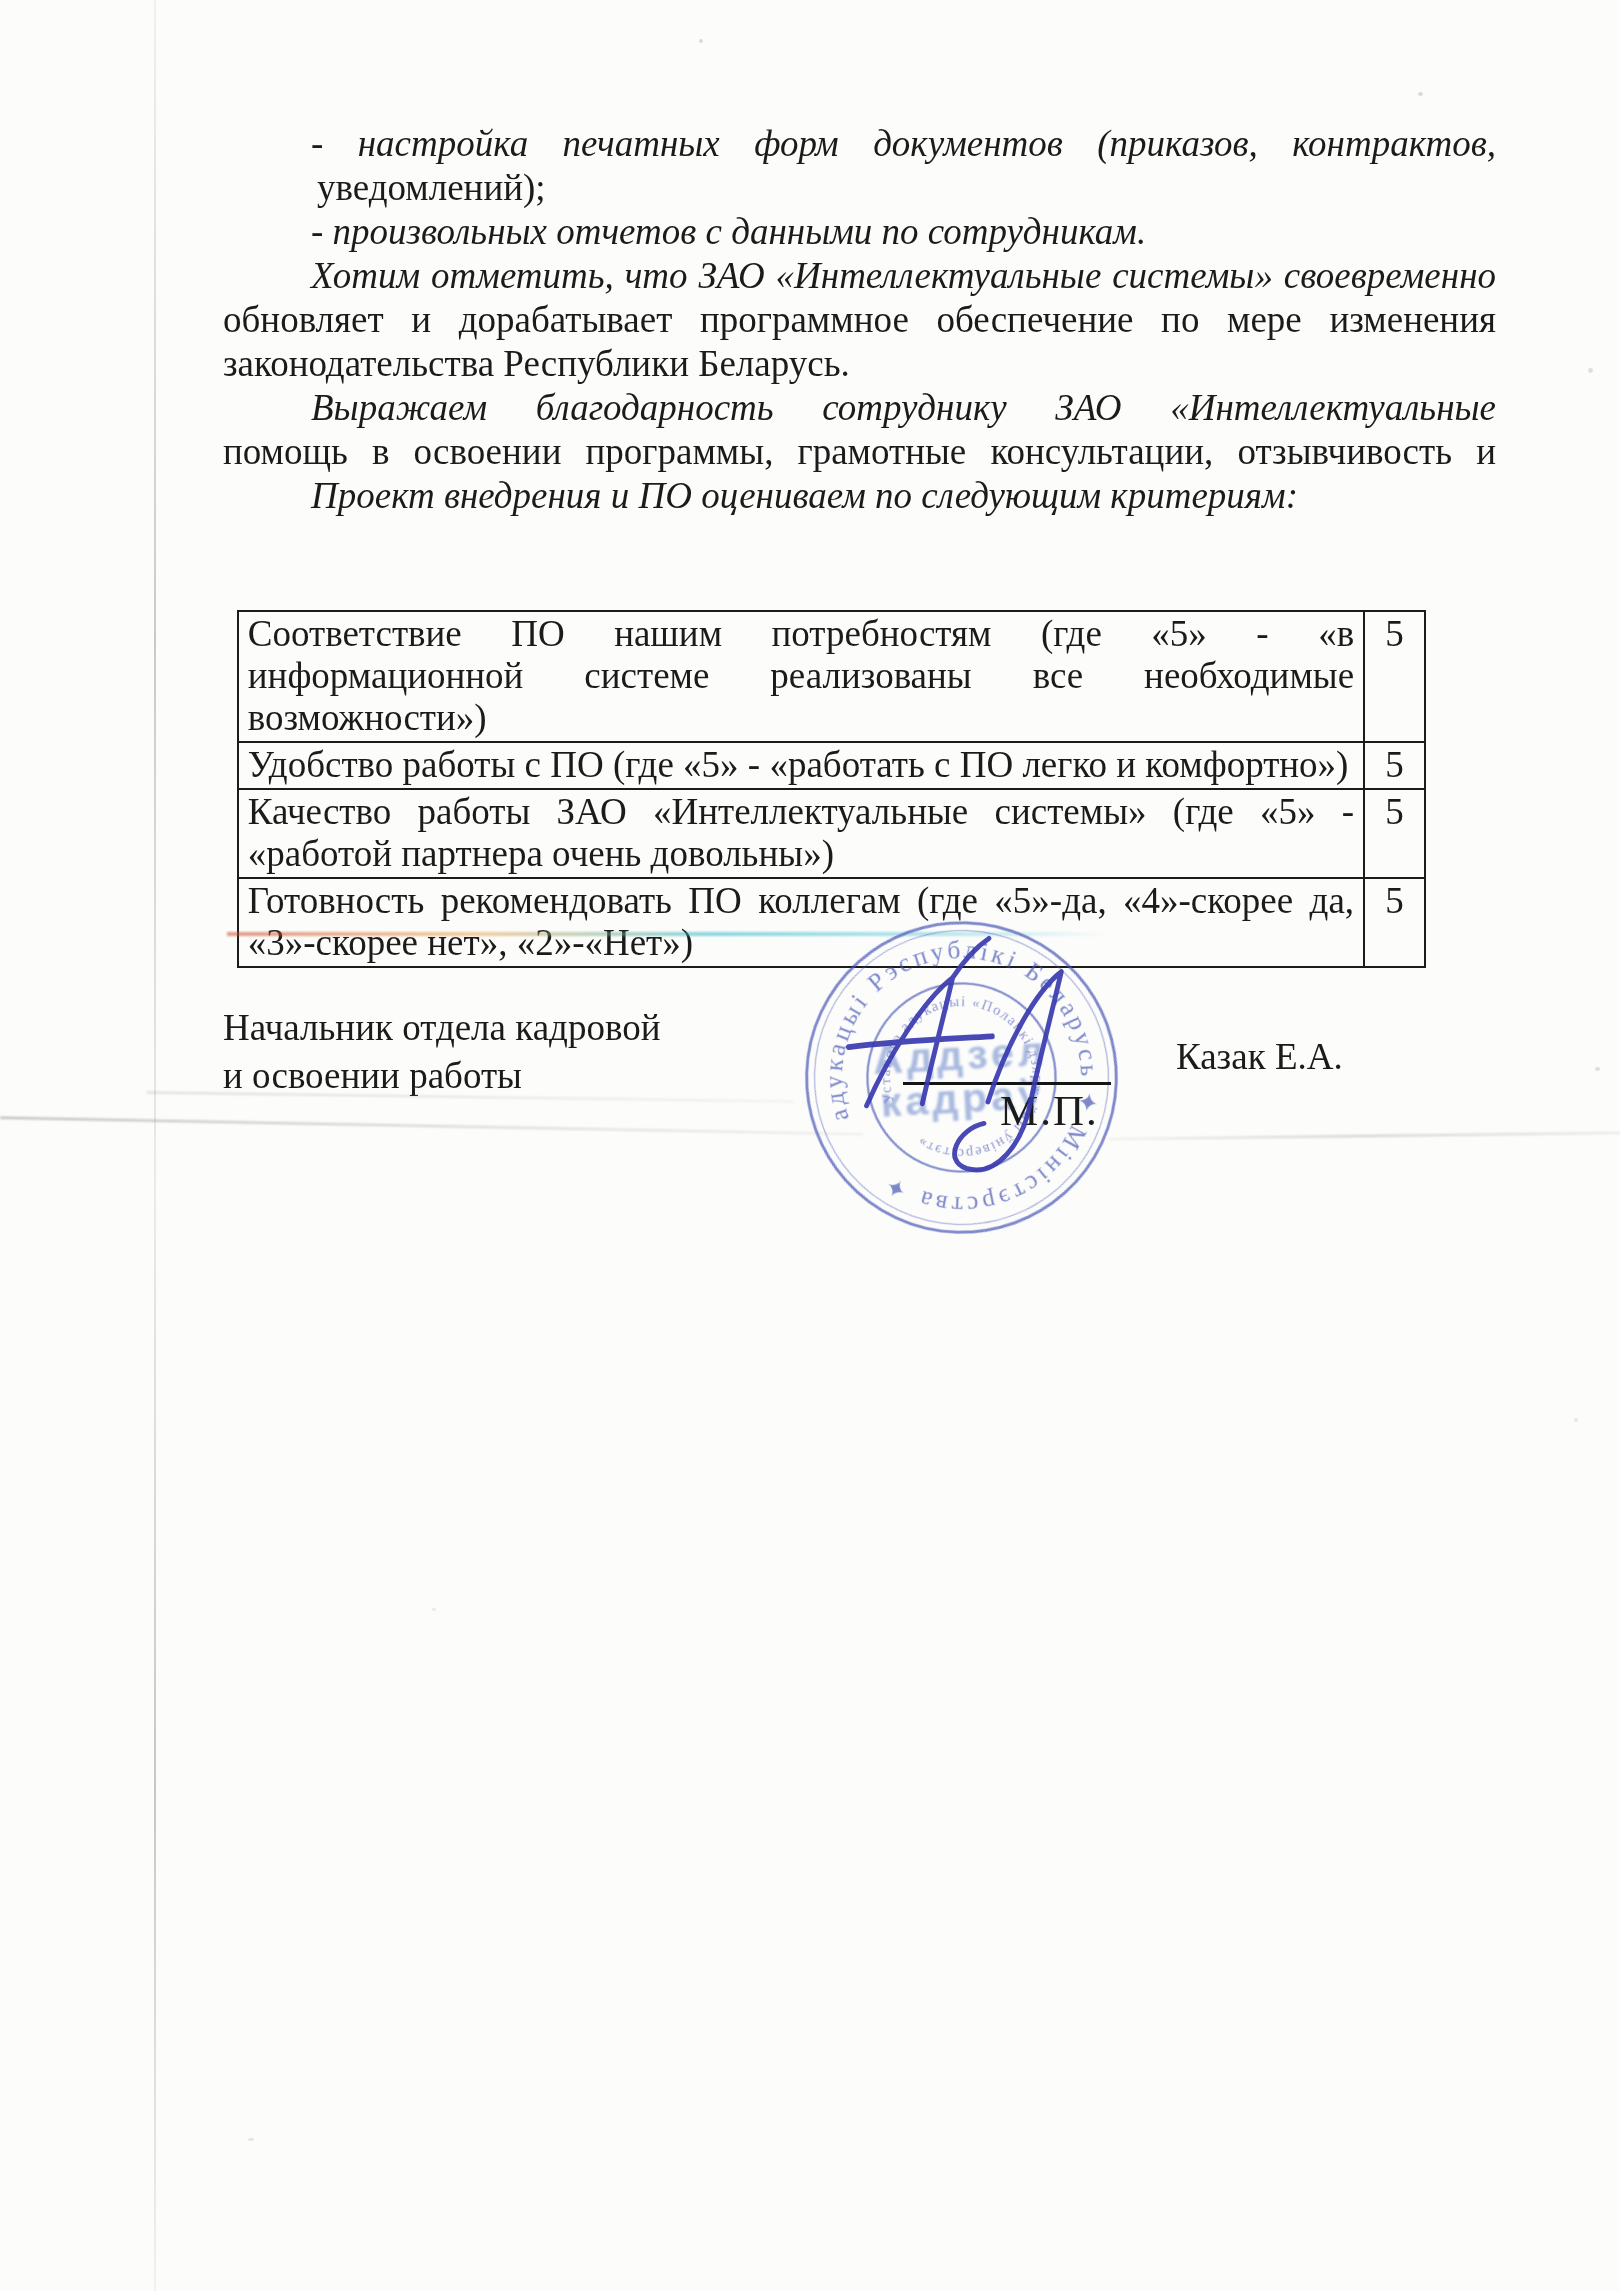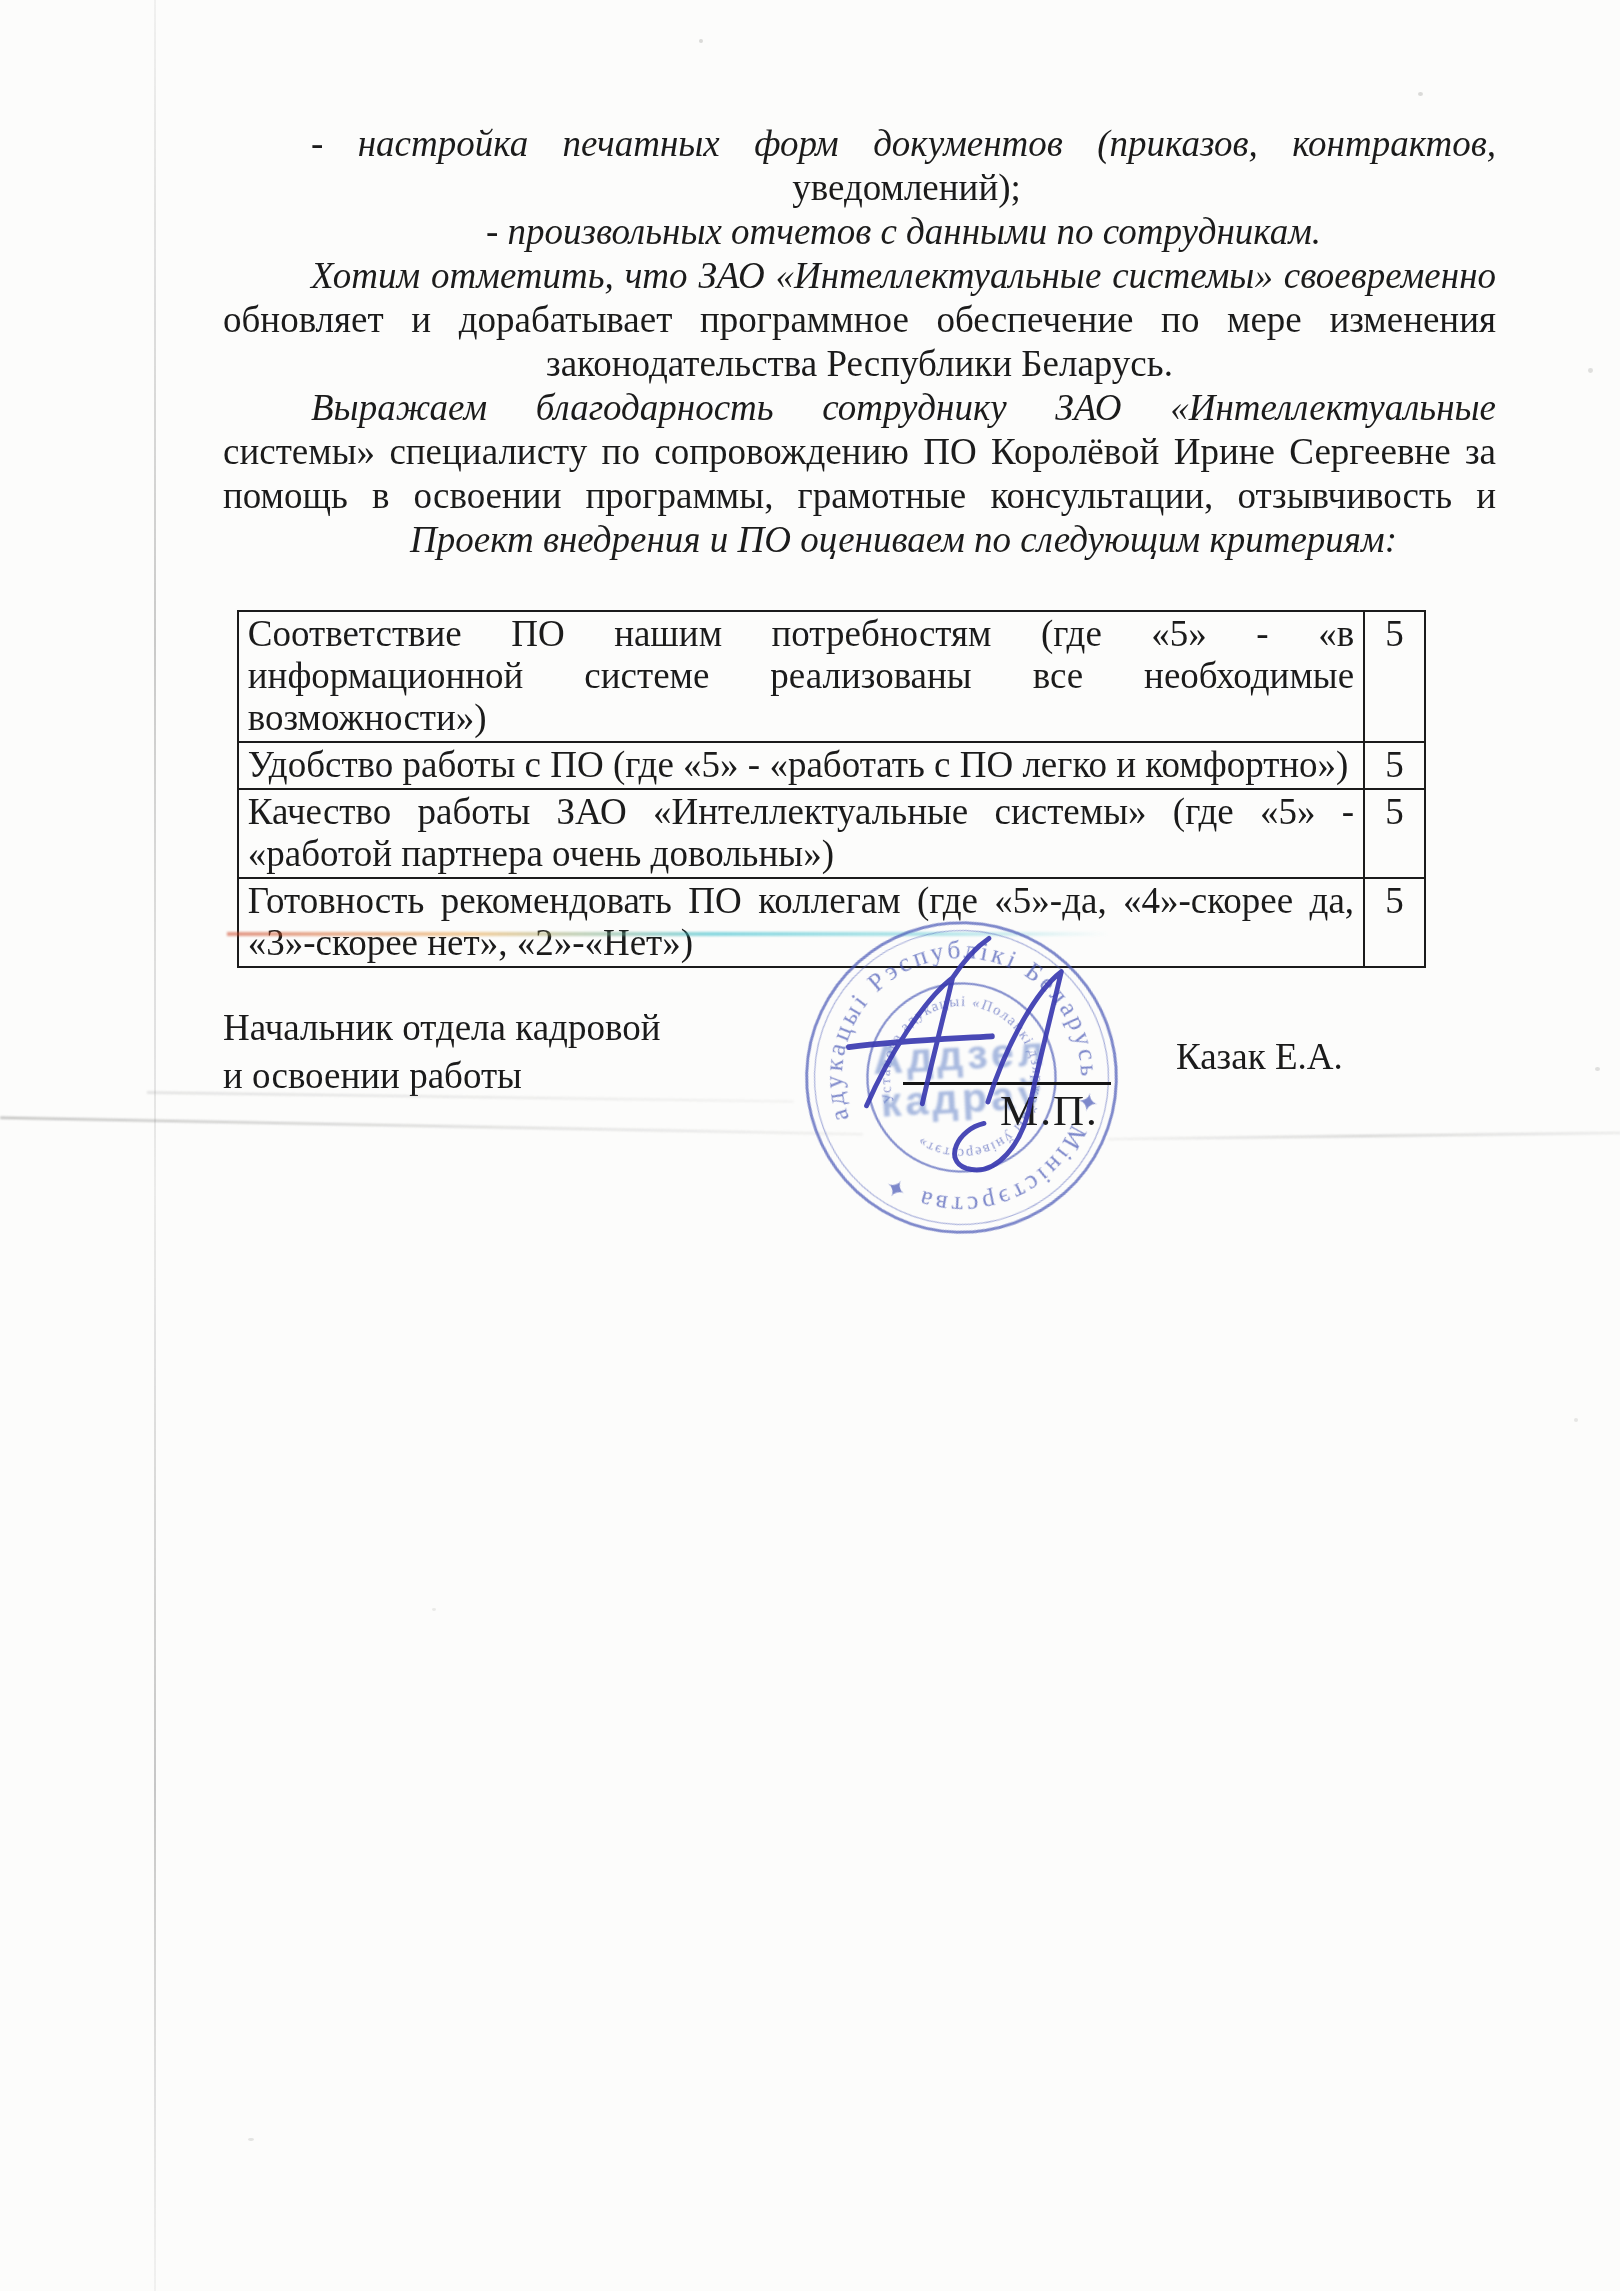--- a/index.html
+++ b/index.html
@@ -11,21 +11,21 @@
     overflow:hidden;
     font-family:"Liberation Serif","DejaVu Serif",serif;
     color:#1b1b1b;
   }
   
   .textblock{
     position:absolute;
     left:223px;top:122px;width:1273px;
     font-size:37px;line-height:44px;
   }
-  .bline{white-space:normal;text-align:center;}
+  .bline{white-space:normal;}
   .just{text-align:justify;text-align-last:justify;}
   .ind{padding-left:88px;font-style:italic;}
   .ind2{padding-left:94px;}
   
   .ratings{
     position:absolute;left:237px;top:610px;width:1189px;
     border-collapse:collapse;
     font-size:37px;line-height:42px;padding-left:31px;
   }
   .ratings td{
@@ -117,21 +117,20 @@
   <div class="speck s7"></div>
 
   <div class="textblock">
     <div class="bline just ind">- настройка печатных форм документов (приказов, контрактов,</div>
     <div class="bline ind2">уведомлений);</div>
     <div class="bline ind">- произвольных отчетов с данными по сотрудникам.</div>
     <div class="bline just ind">Хотим отметить, что ЗАО «Интеллектуальные системы» своевременно</div>
     <div class="bline just">обновляет и дорабатывает программное обеспечение по мере изменения</div>
     <div class="bline">законодательства Республики Беларусь.</div>
     <div class="bline just ind">Выражаем благодарность сотруднику ЗАО «Интеллектуальные</div>
-    <div class="bline just">системы» специалисту по сопровождению ПО Королёвой Ирине Сергеевне за</div>
     <div class="bline just">помощь в освоении программы, грамотные консультации, отзывчивость и</div>
     <div class="bline ind">Проект внедрения и ПО оцениваем по следующим критериям:</div>
   </div>
 
   <table class="ratings">
     <tbody>
       <tr>
         <td class="crit">Соответствие ПО нашим потребностям (где «5» - «в информационной системе реализованы все необходимые возможности»)</td>
         <td class="score">5</td>
       </tr>

